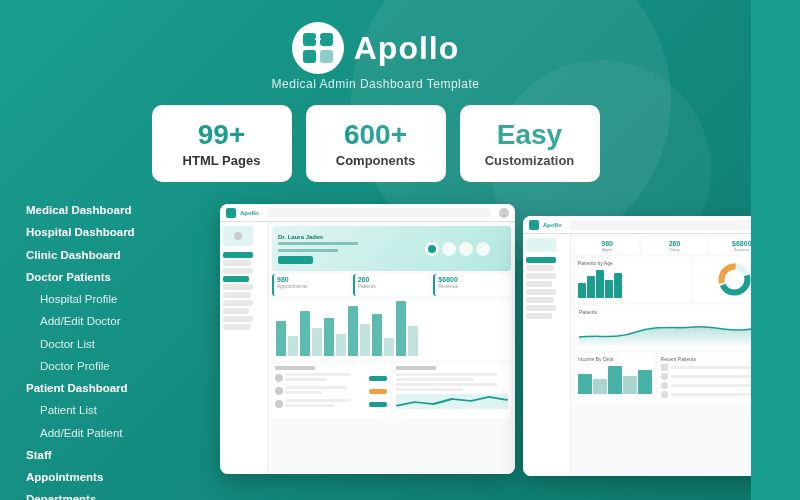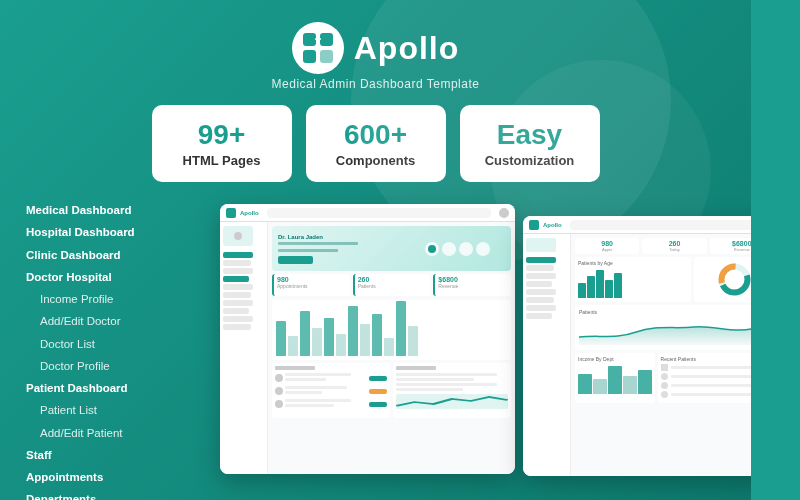--- a/index.html
+++ b/index.html
@@ -439,22 +439,22 @@
       <div class="stat-label">Customization</div>
     </div>
   </div>
 
   <div class="content-area">
 
     <div class="sidebar-list">
       <div class="sidebar-item bold">Medical Dashboard</div>
       <div class="sidebar-item bold">Hospital Dashboard</div>
       <div class="sidebar-item bold">Clinic Dashboard</div>
-      <div class="sidebar-item bold">Doctor Hospital</div>
-      <div class="sidebar-item indent">Income Profile</div>
+      <div class="sidebar-item bold">Doctor Patients</div>
+      <div class="sidebar-item indent">Hospital Profile</div>
       <div class="sidebar-item indent">Add/Edit Doctor</div>
       <div class="sidebar-item indent">Doctor List</div>
       <div class="sidebar-item indent">Doctor Profile</div>
       <div class="sidebar-item bold">Patient Dashboard</div>
       <div class="sidebar-item indent">Patient List</div>
       <div class="sidebar-item indent">Add/Edit Patient</div>
       <div class="sidebar-item bold">Staff</div>
       <div class="sidebar-item bold">Appointments</div>
       <div class="sidebar-item bold">Departments</div>
 

